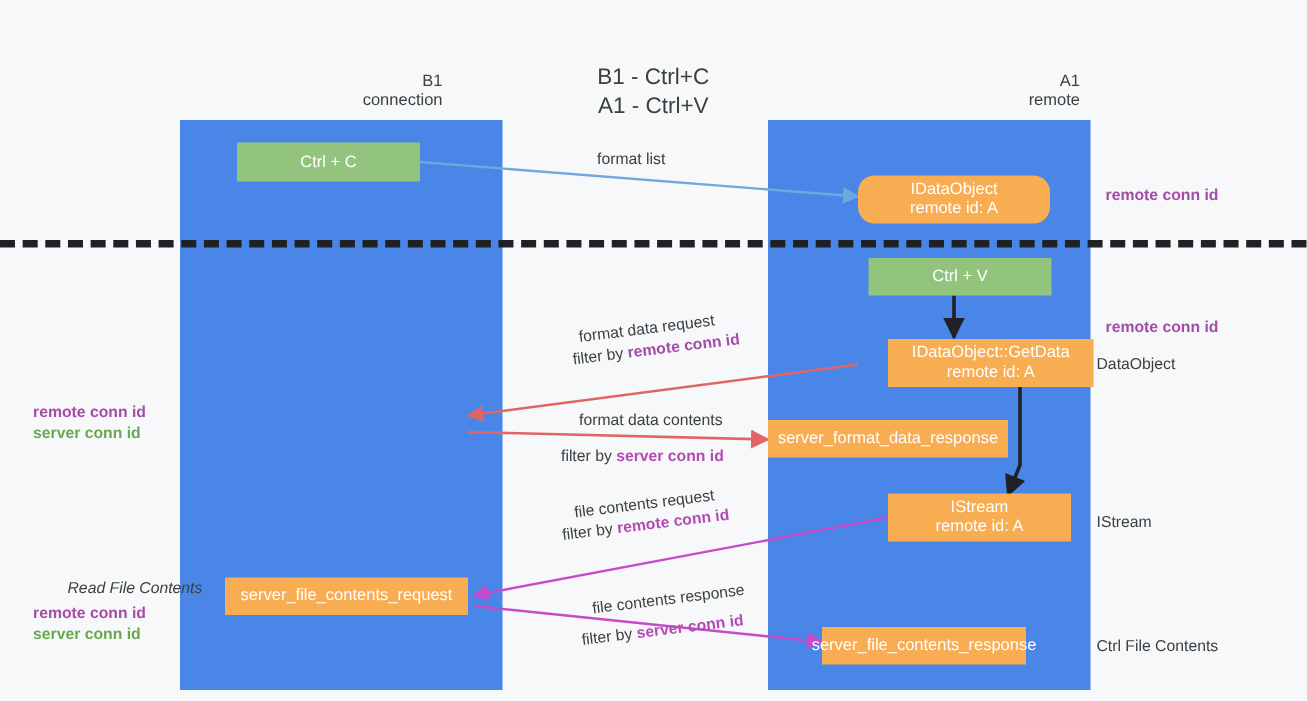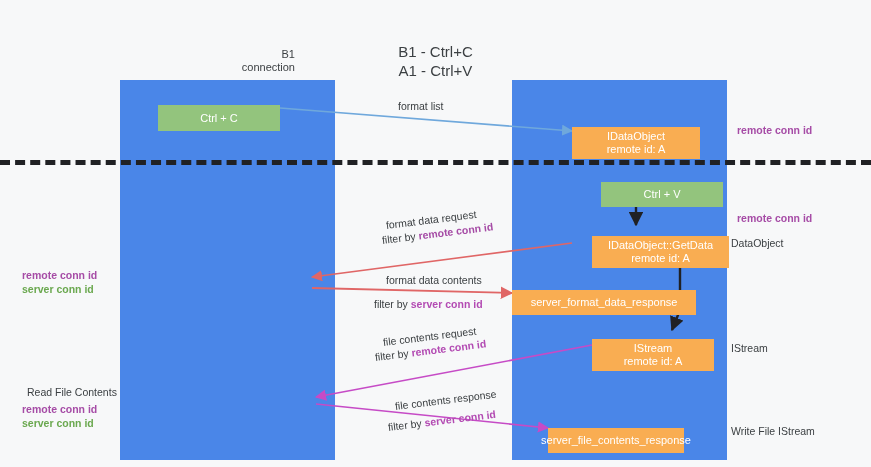--- a/index.html
+++ b/index.html
@@ -23,21 +23,21 @@
 
   .colhead{
     position:absolute;text-align:right;font-size:11px;line-height:13px;
     color:#3c4043;white-space:pre-line;
   }
 
   .node{
     position:absolute;box-sizing:border-box;
     display:flex;align-items:center;justify-content:center;
     text-align:center;color:#ffffff;font-size:11px;line-height:13px;
-    white-space:pre-line;padding:2px 4px;margin-top:10px;
+    white-space:pre-line;padding:2px 4px;
   }
   .node.green{background:#93c47d;}
   .node.orange{background:#f9ad52;}
 
   .edgelabel{
     position:absolute;font-size:10.5px;line-height:13px;color:#3c4043;
     white-space:nowrap;
   }
   .edgelabel.rot{transform:rotate(-7deg);transform-origin:left center;}
   .purple{color:#a64ca6;font-weight:bold;}
@@ -57,20 +57,22 @@
 </head>
 <body>
 
 <div id="stage">
 
   <div class="title">B1 - Ctrl+C
 A1 - Ctrl+V</div>
 
   <div class="colhead" style="left:135px;top:48px;width:160px;">B1
 connection</div>
+  <div class="colhead" style="left:560px;top:48px;width:160px;">A1
+remote</div>
 
   <div class="lane" style="left:120px;top:80px;width:215px;height:380px;"></div>
   <div class="lane" style="left:512px;top:80px;width:215px;height:380px;"></div>
 
   <svg id="wires">
     <defs>
       <marker id="ar-blue" viewBox="0 0 10 10" refX="9" refY="5" markerWidth="7" markerHeight="7" orient="auto-start-reverse">
         <path d="M0 0 L10 5 L0 10 z" fill="#6fa8dc"></path>
       </marker>
       <marker id="ar-black" viewBox="0 0 10 10" refX="9" refY="5" markerWidth="6" markerHeight="6" orient="auto-start-reverse">
@@ -96,34 +98,35 @@
 
     <line x1="592" y1="345" x2="316" y2="397" stroke="#c64bc6" stroke-width="1.6" marker-end="url(#ar-mag)"></line>
 
     <line x1="316" y1="404" x2="548" y2="428" stroke="#c64bc6" stroke-width="1.6" marker-end="url(#ar-mag)"></line>
   </svg>
 
   <div class="dashline" style="top:160px;"></div>
 
   <div class="node green" style="left:158px;top:95px;width:122px;height:26px;">Ctrl + C</div>
 
-  <div class="node orange" style="left:572px;top:117px;width:128px;height:32px;">IDataObject
+  <div class="node orange" style="left:572px;top:117px;width:128px;height:32px;border-radius:11px;">IDataObject
 remote id: A</div>
 
-  <div class="node green" style="left:601px;top:172px;width:122px;height:25px;">Ctrl + V</div>
+  <div class="node green" style="left:579px;top:172px;width:122px;height:25px;">Ctrl + V</div>
 
   <div class="node orange" style="left:592px;top:226px;width:137px;height:32px;">IDataObject::GetData
 remote id: A</div>
 
 
-  <div class="node orange" style="left:512px;top:280px;width:184px;height:25px;">server_format_data_response</div>
+  <div class="node orange" style="left:512px;top:280px;width:160px;height:25px;">server_format_data_response</div>
 
   <div class="node orange" style="left:592px;top:329px;width:122px;height:32px;">IStream
 remote id: A</div>
 
+  <div class="node orange" style="left:150px;top:385px;width:162px;height:25px;">server_file_contents_request</div>
 
   <div class="node orange" style="left:548px;top:418px;width:136px;height:25px;">server_file_contents_response</div>
 
   <div class="edgelabel" style="left:398px;top:100px;">format list</div>
 
   <div class="edgelabel rot" style="left:386px;top:219px;">format data request</div>
   <div class="edgelabel rot" style="left:382px;top:234px;">
     <span>filter by </span><span class="purple">remote conn id</span>
   </div>
 
@@ -139,22 +142,22 @@
 
   <div class="edgelabel rot" style="left:395px;top:400px;">file contents response</div>
   <div class="edgelabel rot" style="left:388px;top:421px;">
     <span>filter by </span><span class="magenta">server conn id</span>
   </div>
 
   <div class="sidelabel purple" style="left:737px;top:123px;">remote conn id</div>
   <div class="sidelabel purple" style="left:737px;top:211px;">remote conn id</div>
   <div class="sidelabel plain" style="left:731px;top:236px;">DataObject</div>
   <div class="sidelabel plain" style="left:731px;top:341px;">IStream</div>
-  <div class="sidelabel plain" style="left:731px;top:424px;">Write File IStream</div>
+  <div class="sidelabel plain" style="left:731px;top:424px;">Ctrl File Contents</div>
 
   <div class="sidelabel purple" style="left:22px;top:268px;">remote conn id</div>
   <div class="sidelabel green-t" style="left:22px;top:282px;">server conn id</div>
 
-  <div class="sidelabel plain" style="left:27px;top:385px;">Read File Contents</div>
+  <div class="sidelabel plain" style="left:45px;top:385px;font-style:italic;">Read File Contents</div>
   <div class="sidelabel purple" style="left:22px;top:402px;">remote conn id</div>
   <div class="sidelabel green-t" style="left:22px;top:416px;">server conn id</div>
 
 </div>
 
 </body></html>

